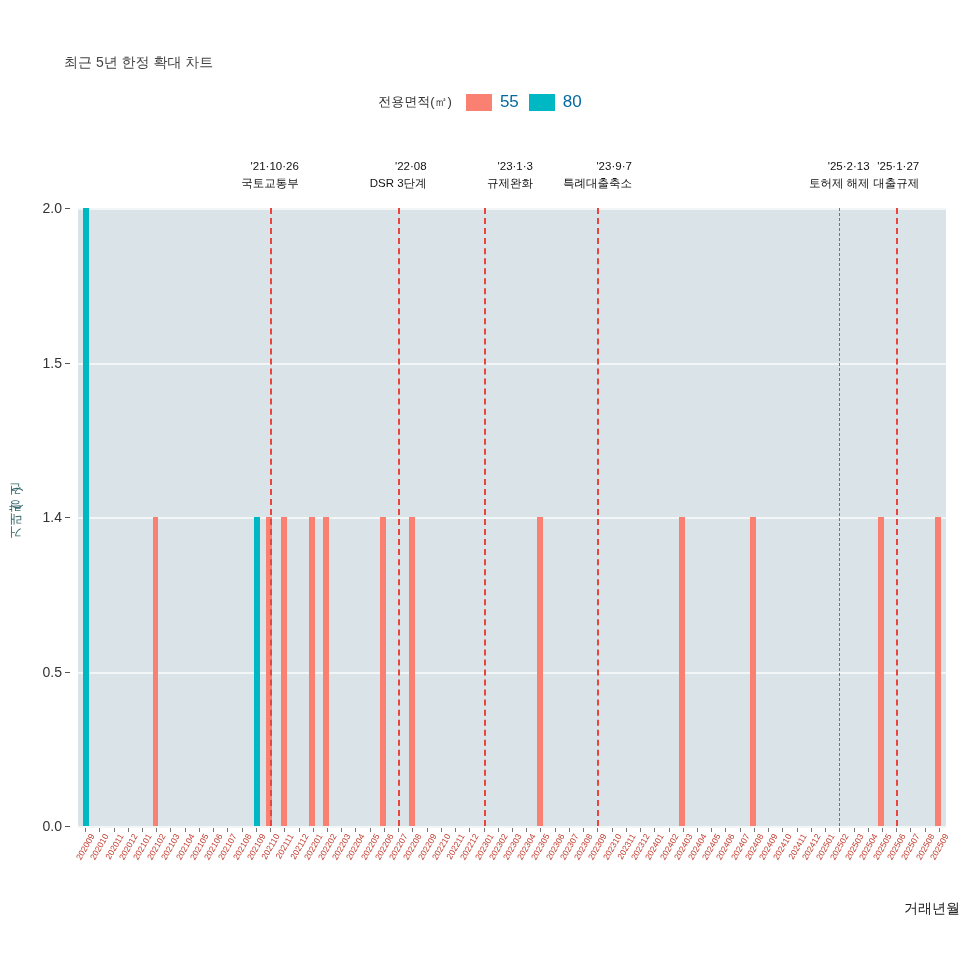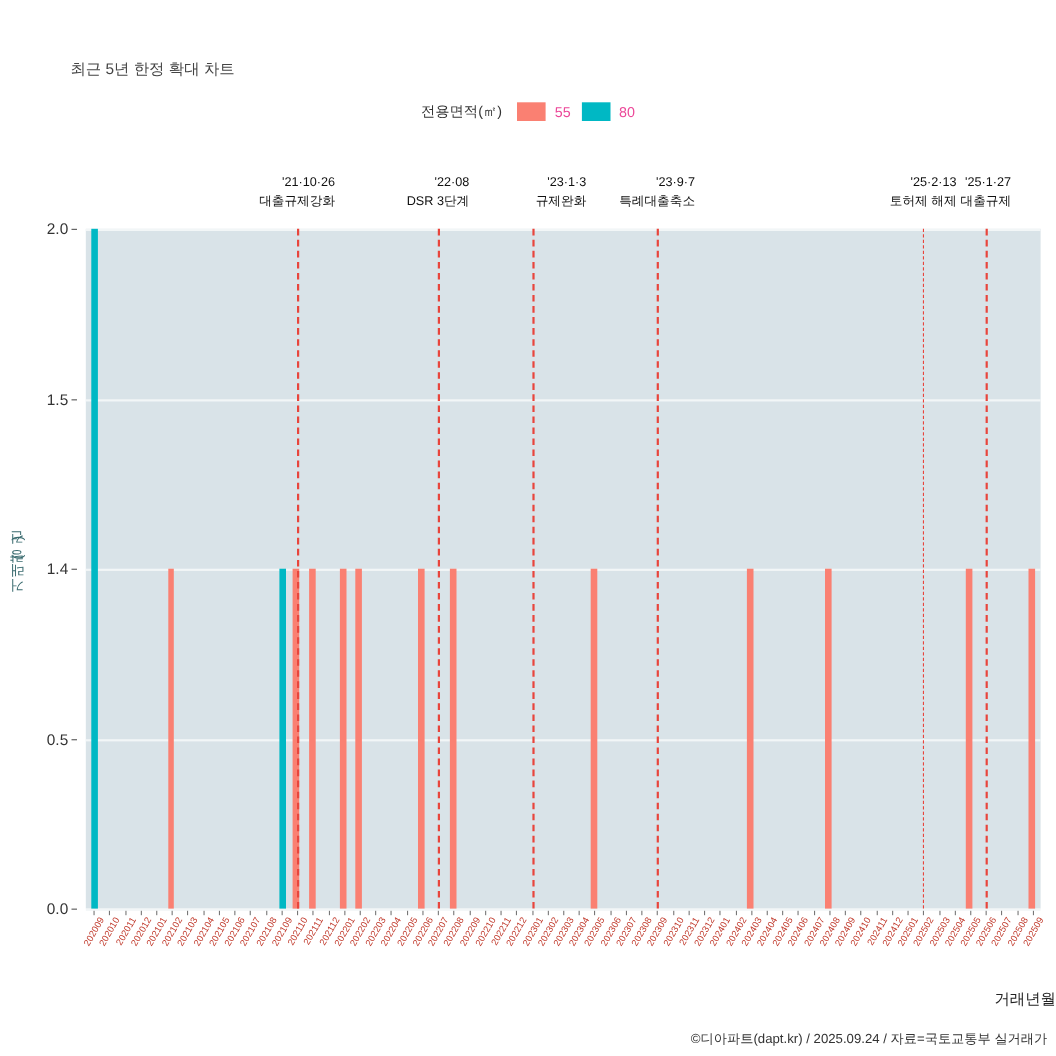--- a/index.html
+++ b/index.html
@@ -55,22 +55,22 @@
     display: flex;
     align-items: center;
     gap: 8px;
   }
   .legend-swatch {
     width: 26px;
     height: 17px;
     display: inline-block;
   }
   .legend-label {
-    font-size: 13px;
-    color: #ec4899;
+    font-size: 17px;
+    color: #0369a1;
   }
   
   #plot {
     position: absolute;
     left: 78px;
     top: 208px;
     width: 868px;
     height: 618px;
     background: #d9e3e8;
   }
@@ -376,20 +376,19 @@
       <div class="xlabel" style="left: 821.197px;">202506</div>
       <div class="xtickmark" style="left: 832.426px;"></div>
       <div class="xlabel" style="left: 835.426px;">202507</div>
       <div class="xtickmark" style="left: 846.656px;"></div>
       <div class="xlabel" style="left: 849.656px;">202508</div>
       <div class="xtickmark" style="left: 860.885px;"></div>
       <div class="xlabel" style="left: 863.885px;">202509</div>
     </div>
   <div class="xaxis-title">거래년월</div>
 
-  <div class="footer">©디아파트(dapt.kr) / 2025.09.24 / 자료=국토교통부 실거래가</div>
-<div class="event-label" style="left: 270.098px; top: 158px;"><span class="event-date">'21·10·26</span><span>대출규제강화</span></div>
+<div class="event-label" style="left: 270.098px; top: 158px;"><span class="event-date">'21·10·26</span><span>국토교통부</span></div>
     <div class="event-label" style="left: 398.164px; top: 158px;"><span class="event-date">'22·08</span><span>DSR 3단계</span></div>
     <div class="event-label" style="left: 510px; top: 158px;"><span class="event-date">'23·1·3</span><span>규제완화</span></div>
     <div class="event-label" style="left: 597.377px; top: 158px;"><span class="event-date">'23·9·7</span><span>특례대출축소</span></div>
     <div class="event-label" style="left: 839.279px; top: 158px;"><span class="event-date">'25·2·13</span><span>토허제 해제</span></div>
     <div class="event-label" style="left: 896.197px; top: 158px;"><span class="event-date">'25·1·27</span><span>대출규제</span></div>
   </div>
 
 </body></html>

